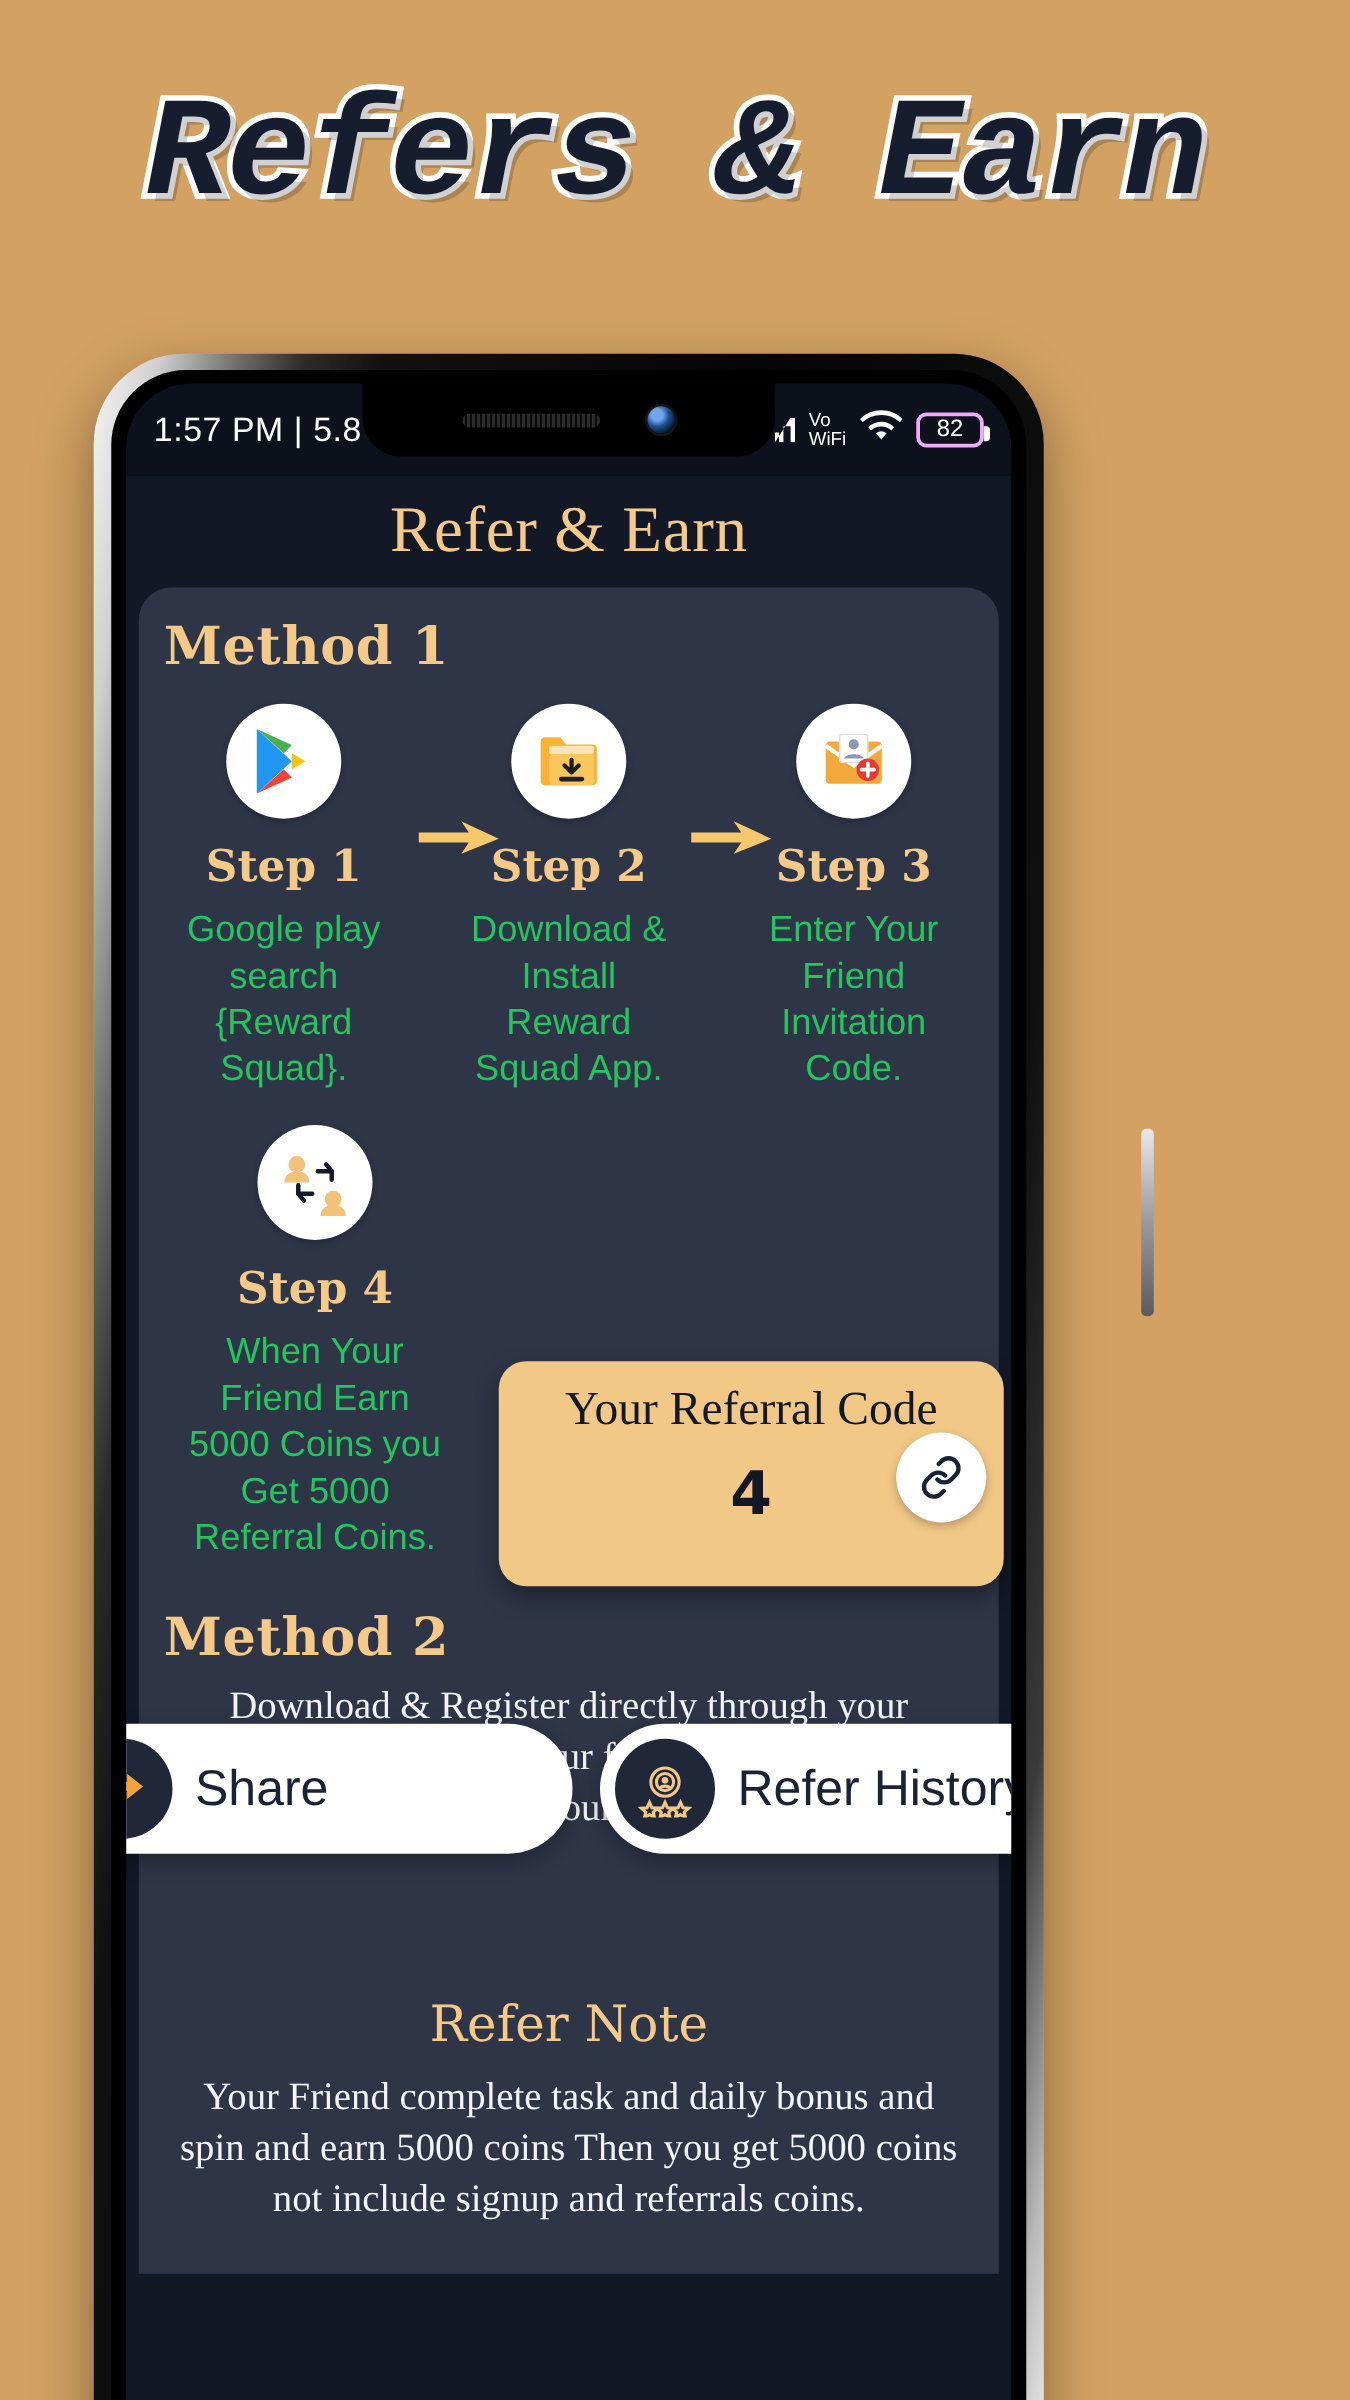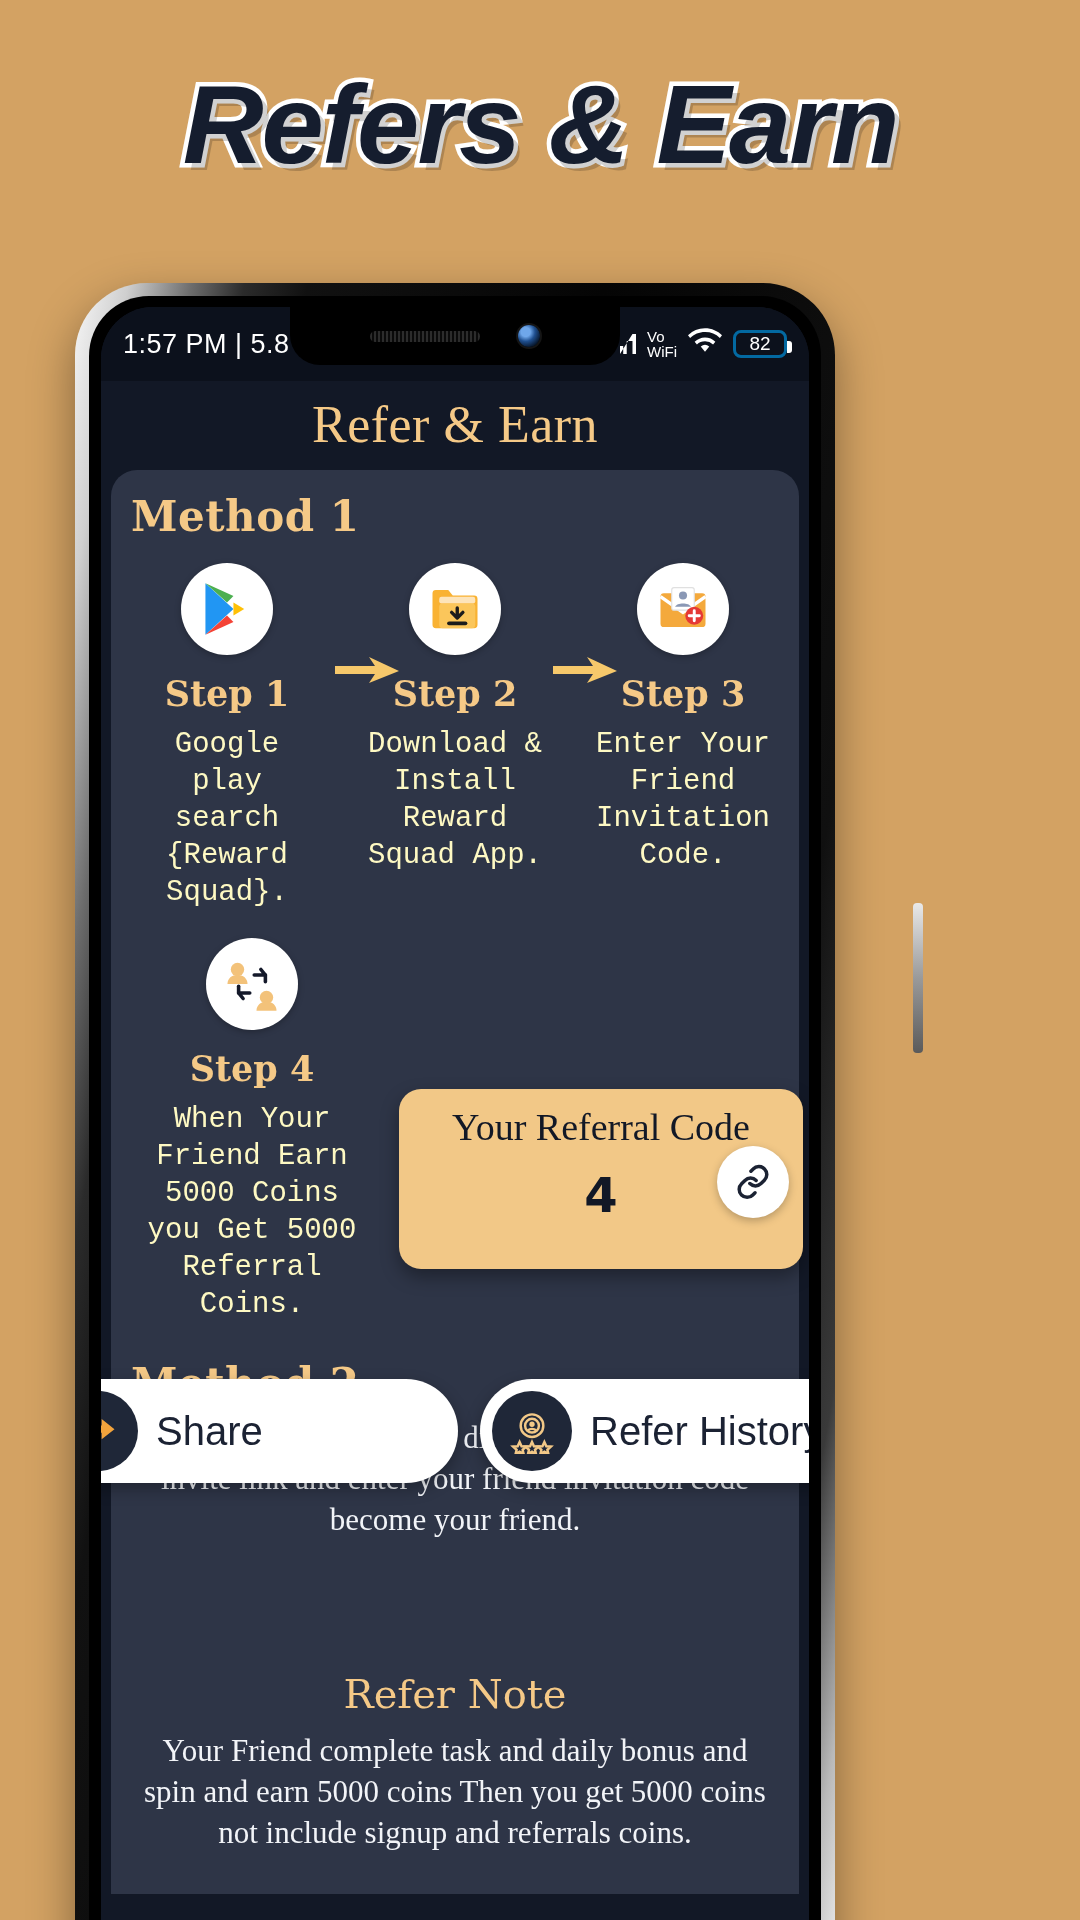--- a/index.html
+++ b/index.html
@@ -9,21 +9,21 @@
     font-family:"Liberation Serif", serif;
     position:relative;
     overflow:hidden;
   }
 
   
   .page-title{
     position:absolute;
     top:58px; left:0; width:1080px;
     text-align:center;
-    font-family:Liberation Sans, sans-serif;
+    font-family:Liberation Mono, monospace;
     font-style:italic;
     font-weight:bold;
     font-size:112px;
     letter-spacing:-2px;
     color:#151d2e;
     -webkit-text-stroke:9px #ffffff;
     paint-order:stroke fill;
     text-shadow:6px 7px 0 rgba(0,0,0,0.18);
     line-height:1.2;
     white-space:nowrap;
@@ -82,21 +82,21 @@
     display:flex; align-items:center; justify-content:center; gap:38px;
   }
   .speaker{ width:110px; height:11px; border-radius:6px;
     background:repeating-linear-gradient(90deg,#2c2c2c 0 2px,#0a0a0a 2px 4px); }
   .camera{ width:22px; height:22px; border-radius:50%;
     background:radial-gradient(circle at 35% 32%,#6fa7ea 0 22%,#1f4f8f 45%,#08182e 75%); 
     box-shadow:0 0 0 2px #151515; }
   .vowifi{ font-size:15px; line-height:15px; text-align:left; font-family:Liberation Sans, sans-serif; }
   .sig{ width:16px; height:20px; background:#fff; clip-path:polygon(78% 0,100% 0,100% 100%,78% 100%,78% 35%,42% 35%,42% 100%,20% 100%,20% 60%,0 60%,0 100%); }
   .battery{
-    width:54px;height:28px;border:3px solid #0369a1;border-radius:8px;
+    width:54px;height:28px;border:3px solid #f0abfc;border-radius:8px;
     display:flex;align-items:center;justify-content:center;
     font-size:19px;font-family:"Liberation Sans",sans-serif;position:relative;
   }
   .battery:after{content:"";position:absolute;right:-8px;top:8px;width:5px;height:12px;background:#fff;border-radius:0 3px 3px 0;}
 
   
   .app-header{
     position:absolute; top:74px; left:0; width:708px; height:86px;
     display:flex; align-items:center; justify-content:center;
     color:#f5c987; font-size:52px; font-family:"Liberation Serif",serif;
@@ -122,22 +122,22 @@
   .circle{
     width:92px;height:92px;border-radius:50%;background:#fff;
     margin:0 auto; display:flex;align-items:center;justify-content:center;
     box-shadow:0 2px 6px rgba(0,0,0,.25);
   }
   .step-title{
     color:#f5c987; font-size:35px; font-weight:bold; margin-top:18px;
     font-family:"DejaVu Serif",serif;
   }
   .step-desc{
-    color:#fef9c3; font-size:29px; line-height:1.28; margin-top:12px;
-    font-family:Liberation Mono, monospace;
+    color:#22c55e; font-size:29px; line-height:1.28; margin-top:12px;
+    font-family:Liberation Sans, sans-serif;
   }
   .arrow{
     position:absolute; top:108px; width:72px; height:38px;
   }
   .arrow.a1{ left:222px; }
   .arrow.a2{ left:440px; }
 
   .step4-wrap{ padding:26px 26px 0 26px; }
   .step4{ width:210px; text-align:center; margin-left:10px; }
 

